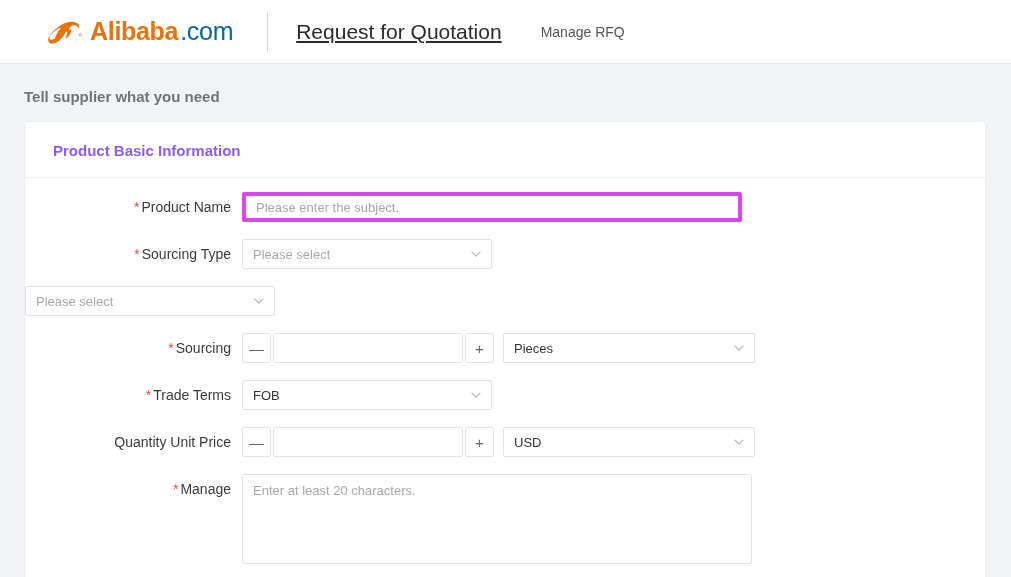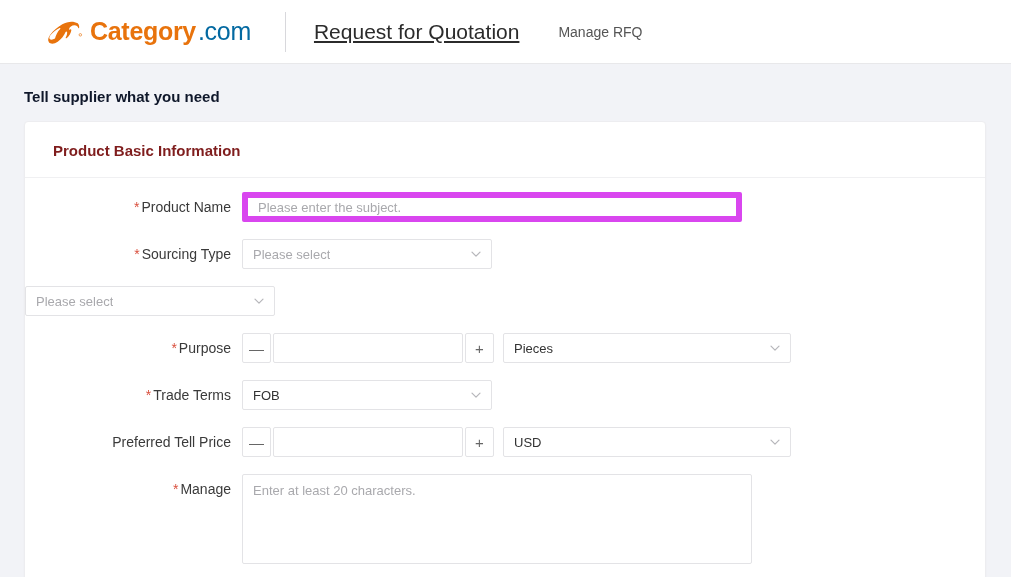--- a/index.html
+++ b/index.html
@@ -79,36 +79,36 @@
   }
 
   
   .page-body {
     padding: 0 24px;
   }
 
   .section-heading {
     font-size: 15px;
     font-weight: bold;
-    color: #0f172a;
+    color: #737373;
     padding: 24px 0 16px 0;
   }
 
   .card {
     background: #ffffff;
     border: 1px solid #ededf0;
     border-radius: 4px;
     box-shadow: 0 1px 2px rgba(0,0,0,0.03);
     width: 962px;
   }
 
   .card-header {
     font-size: 15px;
     font-weight: bold;
-    color: #7f1d1d;
+    color: #8b5cf6;
     padding: 20px 0 18px 28px;
     border-bottom: 1px solid #f0f0f2;
   }
 
   .card-body {
     padding: 14px 0 0 0;
   }
 
   
   .form-row {
@@ -135,21 +135,21 @@
   }
 
   .form-control {
     display: flex;
     align-items: center;
   }
 
   .text-input {
     width: 500px;
     height: 30px;
-    border: 6px solid #d946ef;
+    border: 4px solid #d946ef;
     border-radius: 2px;
     background: #fff;
     font-family: "Liberation Sans", sans-serif;
     font-size: 13px;
     color: #333;
     padding: 0 10px;
     outline: none;
   }
   .text-input::placeholder { color: #a9a9ad; }
 
@@ -167,21 +167,21 @@
     height: 30px;
     border: 1px solid #e3e3e6;
     border-radius: 2px;
     background: #fff;
     display: flex;
     align-items: center;
     padding: 0 12px 0 10px;
     cursor: pointer;
   }
   .select-box.w250 { width: 250px; }
-  .select-box.w252 { width: 288px; }
+  .select-box.w252 { width: 252px; }
   .select-value {
     font-size: 13px;
     color: #333;
     white-space: nowrap;
     overflow: hidden;
   }
   .select-value.placeholder { color: #a9a9ad; }
   .chevron {
     position: absolute;
     right: 9px;
@@ -246,21 +246,21 @@
 <body>
 
 <div class="topbar">
 
   <div class="logo">
     <svg class="logo-mark" viewBox="0 0 48 34">
       <path d="M40.5 6.5c-5.5-3.2-12.5-2.1-18.5 1.2C16.5 10.8 11 15.6 7.5 20.4c-2.4 3.3-3.4 6.6-1.6 8.9 2.1 2.6 6.6 2.1 10.6-.6 4.3-2.9 7.8-7.6 9.4-11.6.4-1 1.6-1.1 1.8-.1.3 1.6-.3 4.2-1.6 6.6-.4.7.4 1.3 1 .8 3.2-2.6 5.3-6.4 5.7-9.6.1-.9-.9-1.4-1.5-.7-.5.6-1.4.2-1.2-.6.6-2.4 3.3-4.6 6.6-4.5 2.3.1 3.9 1.4 4.3 3 .1.6.9.7 1.1.1.4-1.2.2-3.7-1.6-5.6z" fill="#e8730c"></path>
       <path d="M13.2 24.9c-2.6 1.6-5.4 1.7-6.4.4-.9-1.2-.1-3.3 1.9-5.5 2.6-2.9 6.4-5.8 9.9-7.6.8-.4 1.4.5.8 1.1-3.1 3.2-5.1 7.1-6.2 11.6z" fill="#ffffff"></path>
       <circle cx="43.6" cy="20.4" r="1.5" fill="none" stroke="#e8730c" stroke-width="0.8"></circle>
     </svg>
-    <span class="logo-text">Category</span>
+    <span class="logo-text">Alibaba</span>
       <span class="logo-tld">.com</span>
   </div>
 
   <div class="header-divider"></div>
 
   <div class="page-title">Request for Quotation</div>
 
   <a class="manage-link">Manage RFQ</a>
 </div>
 
@@ -304,21 +304,21 @@
             <span class="select-value placeholder">Please select</span>
             <svg class="chevron" viewBox="0 0 12 12">
               <path d="M2 4.2 L6 8.2 L10 4.2" fill="none" stroke="#b6b6ba" stroke-width="1.2" stroke-linecap="round" stroke-linejoin="round"></path>
             </svg>
           </div>
         </div>
       </div>
 
       <div class="form-row">
         <div class="form-label">
-          <span class="req">*</span><span>Purpose</span>
+          <span class="req">*</span><span>Sourcing</span>
         </div>
         <div class="form-control">
           <div class="stepper">
             <div class="step-btn">—</div>
             <input class="step-input" type="text" style="">
             <div class="step-btn">+</div>
           </div>
           <div class="select-box w252 unit-select">
             <span class="select-value">Pieces</span>
             <svg class="chevron" viewBox="0 0 12 12">
@@ -337,21 +337,21 @@
             <span class="select-value">FOB</span>
             <svg class="chevron" viewBox="0 0 12 12">
               <path d="M2 4.2 L6 8.2 L10 4.2" fill="none" stroke="#b6b6ba" stroke-width="1.2" stroke-linecap="round" stroke-linejoin="round"></path>
             </svg>
           </div>
         </div>
       </div>
 
       <div class="form-row">
         <div class="form-label">
-          <span>Preferred Tell Price</span>
+          <span>Quantity Unit Price</span>
         </div>
         <div class="form-control">
           <div class="stepper">
             <div class="step-btn">—</div>
             <input class="step-input" type="text" style="">
             <div class="step-btn">+</div>
           </div>
           <div class="select-box w252 unit-select">
             <span class="select-value">USD</span>
             <svg class="chevron" viewBox="0 0 12 12">

